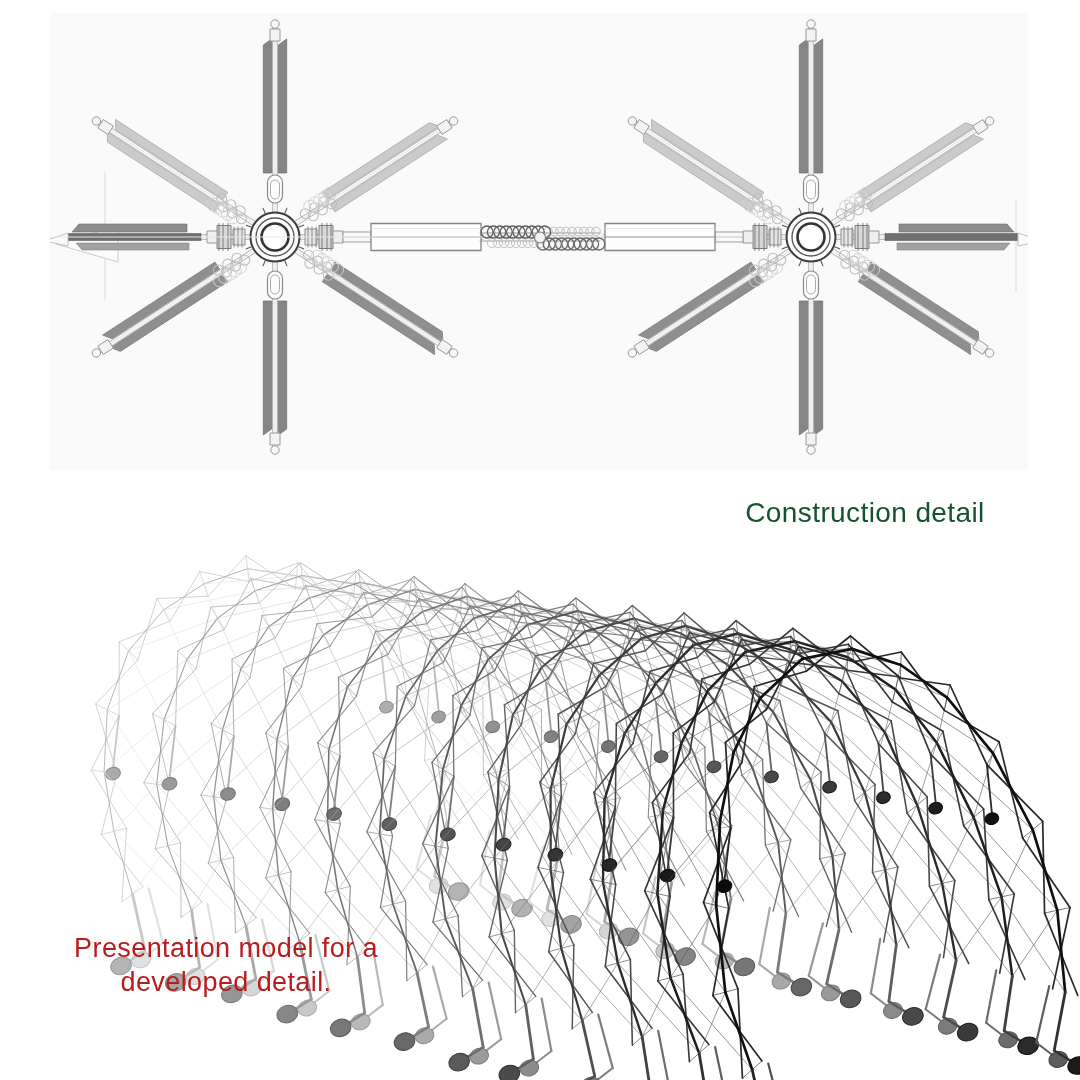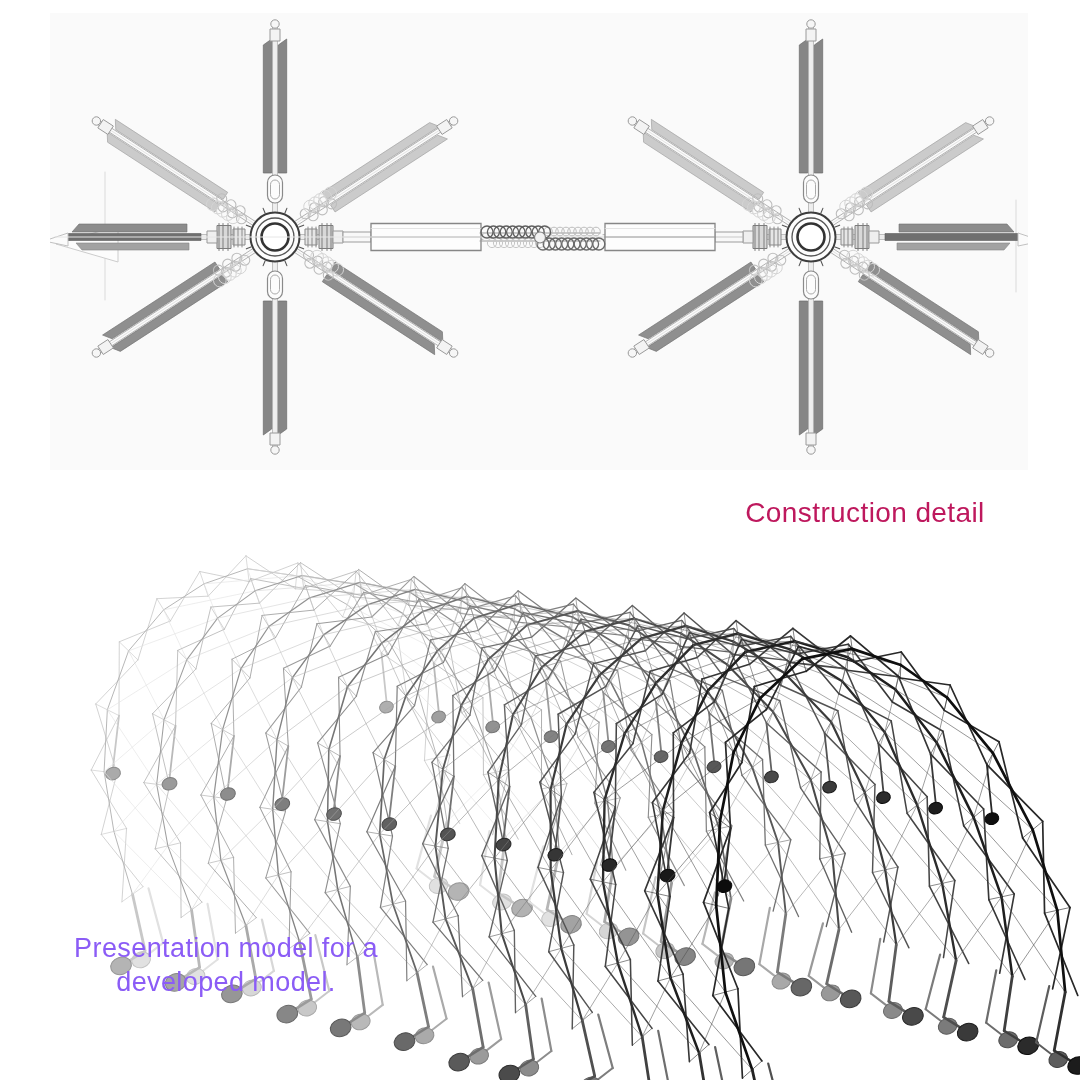--- a/index.html
+++ b/index.html
@@ -1431,20 +1431,20 @@
       <ellipse cx="1058.2028442277172" cy="1059.4766363357865" rx="9.5" ry="7.789999999999999" fill="rgb(93,93,93)" stroke="rgb(63,63,63)" stroke-width="1" transform="rotate(-18 1058.2028442277172 1059.4766363357865)"></ellipse>
       <line x1="1065.1959871856814" y1="992.1904963312892" x2="1054.2028442277172" y2="1050.4766363357865" stroke="rgb(48,48,48)" stroke-width="2.8" stroke-opacity="1" stroke-linecap="round"></line>
       <line x1="1054.2028442277172" y1="1050.4766363357865" x2="1078.2028442277172" y2="1065.4766363357865" stroke="rgb(48,48,48)" stroke-width="2.5" stroke-opacity="1" stroke-linecap="round"></line>
       <ellipse cx="1078.2028442277172" cy="1065.4766363357865" rx="10.5" ry="8.61" fill="rgb(28,28,28)" stroke="rgb(10,10,10)" stroke-width="1" transform="rotate(-18 1078.2028442277172 1065.4766363357865)"></ellipse>
       <line x1="730.511651441497" y1="828.1676875496595" x2="724.511651441497" y2="880.1676875496595" stroke="rgb(40,40,40)" stroke-width="1.8" stroke-opacity="1" stroke-linecap="round"></line>
       <ellipse cx="724.511651441497" cy="886.1676875496595" rx="7.5" ry="6.1499999999999995" fill="rgb(12,12,12)" stroke="rgb(10,10,10)" stroke-width="1" transform="rotate(-18 724.511651441497 886.1676875496595)"></ellipse>
       <line x1="986.8767925071212" y1="764.7083014026156" x2="991.8767925071212" y2="812.7083014026156" stroke="rgb(40,40,40)" stroke-width="1.8" stroke-opacity="1" stroke-linecap="round"></line>
       <ellipse cx="991.8767925071212" cy="818.7083014026156" rx="7" ry="5.739999999999999" fill="rgb(15,15,15)" stroke="rgb(10,10,10)" stroke-width="1" transform="rotate(-18 991.8767925071212 818.7083014026156)"></ellipse>
     </svg>
 
-  <div class="caption caption-detail" style="color: #be185d;">Construction detail</div>
+  <div class="caption caption-detail" style="color: #14532d;">Construction detail</div>
 
-  <div class="caption caption-model" style="color: #8b5cf6;">
+  <div class="caption caption-model" style="color: #b91c1c;">
     <span>Presentation model for a</span>
-    <span>developed model.</span>
+    <span>developed detail.</span>
   </div>
 
 </div>
 
 </body></html>

